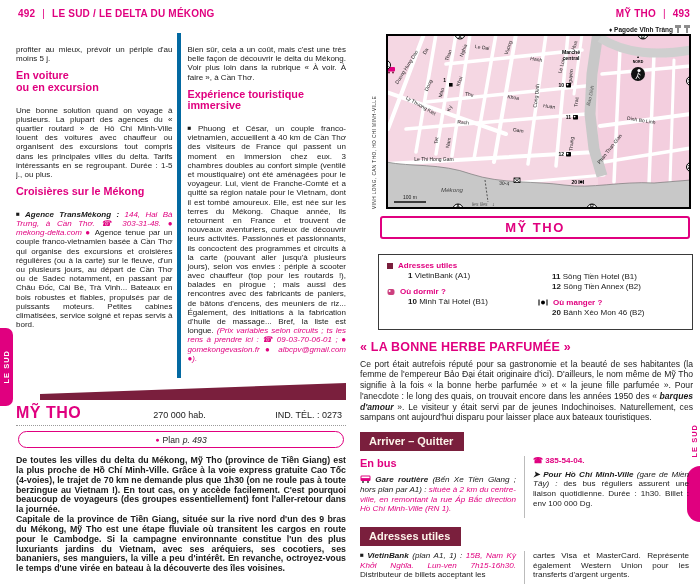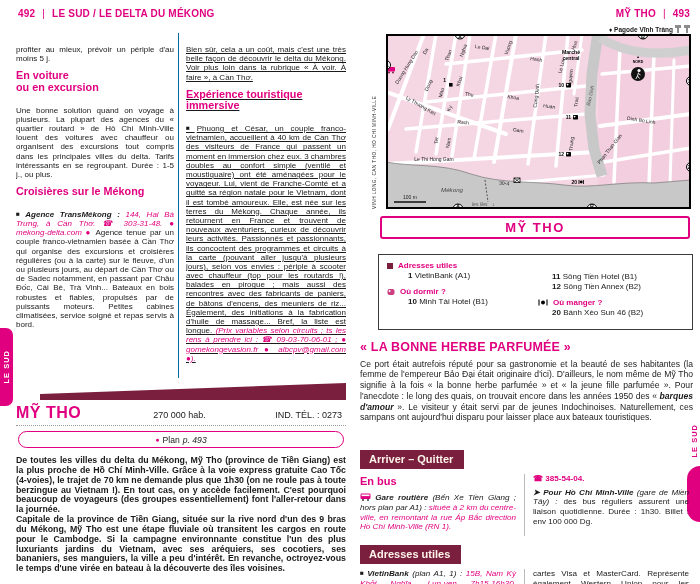--- a/index.html
+++ b/index.html
@@ -7,21 +7,21 @@
        font-family:"Liberation Sans",sans-serif;color:#1a1a1a;}
   
   .runhead{position:absolute;top:8px;font-size:10px;font-weight:bold;color:#e0007f;letter-spacing:.2px;}
   .runhead .bar{font-weight:400;padding:0 7px;}
   #head-left{left:18px;} #head-right{right:10px;}
   
   .page-left{position:absolute;left:16px;top:33px;width:330px;height:551px;}
   .cols{display:flex;height:345px;overflow:hidden;}
   .col{font-size:8px;line-height:1.15;text-align:justify;}
   .c1{width:158px;}
-  .c2{width:160px;margin-left:4px;padding-left:7px;border-left:1px solid #0369a1;text-decoration:underline;}
+  .c2{width:160px;margin-left:4px;padding-left:7px;border-left:4px solid #0369a1;}
   .col p{margin:12px 0 4px;}
   h3.mag{color:#e0007f;font-size:10.8px;line-height:1.08;margin:7px 0 3px;font-weight:bold;}
   .bi{font-weight:bold;font-style:italic;}
   .i{font-style:italic;}
   .pink{color:#e0007f;font-style:italic;}
   .sq{font-size:6.5px;position:relative;top:-1px;padding-right:2px;}
   .band{position:absolute;left:24px;right:0;top:350px;height:17px;background:#7a1f3d;
         clip-path:polygon(0 64%,100% 0,100% 100%,0 100%);}
   .cityrow{position:absolute;top:371px;left:0;right:0;display:flex;align-items:baseline;
            border-bottom:1px dotted #9a9a9a;padding-bottom:3px;}
@@ -55,21 +55,21 @@
   .citybox{margin:7px 0 0 20px;width:306px;height:19px;border:2px solid #e0007f;border-radius:3px;
            display:flex;align-items:center;justify-content:center;color:#e0007f;font-weight:bold;
            font-size:13px;letter-spacing:1.5px;}
   .legend{margin:15px 0 0 18px;width:300px;border:1.5px solid #3a3a3a;padding:6px 5px 5px 8px;
           display:grid;grid-template-columns:1fr 1fr;column-gap:2px;font-size:8px;line-height:1.3;}
   .lg-h{display:flex;align-items:center;gap:5px;color:#e0007f;font-weight:bold;}
   .lg-it{padding-left:21px;} .lg-it b{font-weight:bold;}
   .lg-block{margin-bottom:5px;}
   .lg-sq{width:6px;height:6px;background:#7a1f3d;display:inline-block;}
   .quote-h{margin:10px 0 0;color:#e0007f;font-weight:bold;font-size:12.5px;letter-spacing:.2px;}
-  .quote{margin:5px 0 18px;font-size:8.6px;line-height:1.25;text-align:justify;}
+  .quote{margin:5px 0 0;font-size:8.6px;line-height:1.25;text-align:justify;}
   .secbox{display:inline-block;margin-top:9px;background:#7a1f3d;color:#fdf4ea;font-weight:bold;
           font-size:11px;padding:3px 11px 4px 9px;}
   .twocol{display:flex;margin-top:5px;}
   .rc{width:156px;font-size:8.1px;line-height:1.2;text-align:justify;}
   .rc p{margin:0 0 4px;}
   .rc2{margin-left:8px;padding-left:8px;border-left:1px solid #bbb;}
   h4.mag{color:#e0007f;font-size:11px;margin:1px 0 5px;font-weight:bold;}
   .pinkb{color:#e0007f;font-weight:bold;}
   
   .st{font-size:5px;fill:#222;font-family:"Liberation Sans",sans-serif;}
@@ -306,21 +306,21 @@
       </div>
       <div class="lg-block">
         <div class="lg-h">
             <svg width="10" height="7" viewBox="0 0 10 7">
               <line x1="1" y1="0.5" x2="1" y2="6.5" stroke="#000" stroke-width="1.1"></line>
               <circle cx="5" cy="3.5" r="2" fill="#000"></circle>
               <line x1="9" y1="0.5" x2="9" y2="6.5" stroke="#000" stroke-width="1.1"></line>
             </svg>
             <span>Où manger ?</span>
           </div>
-        <div class="lg-it" style="padding-left:14px;"><b>20</b> <span>Bánh Xèo Sun 46 (B2)</span></div>
+        <div class="lg-it" style="padding-left:14px;"><b>20</b> <span>Bánh Xèo Mon 46 (B2)</span></div>
       </div>
     </div>
   </div>
 
   <div class="quote-h">« LA BONNE HERBE PARFUMÉE »</div>
   <p class="quote"><span>Ce port était autrefois réputé pour sa gastronomie et la beauté de ses habitantes (la femme de l'empereur Bảo Đại était originaire d'ici). D'ailleurs, le nom même de Mỹ Tho signifie à la fois « la bonne herbe parfumée » et « la jeune fille parfumée ». Pour l'anecdote : le long des quais, on trouvait encore dans les années 1950 des « </span><span class="bi">barques d'amour</span><span> ». Le visiteur y était servi par de jeunes Indochinoises. Naturellement, ces sampans ont aujourd'hui disparu pour laisser place aux bateaux touristiques.</span></p>
 
   <div><span class="secbox">Arriver – Quitter</span></div>
 
   <div class="twocol">

